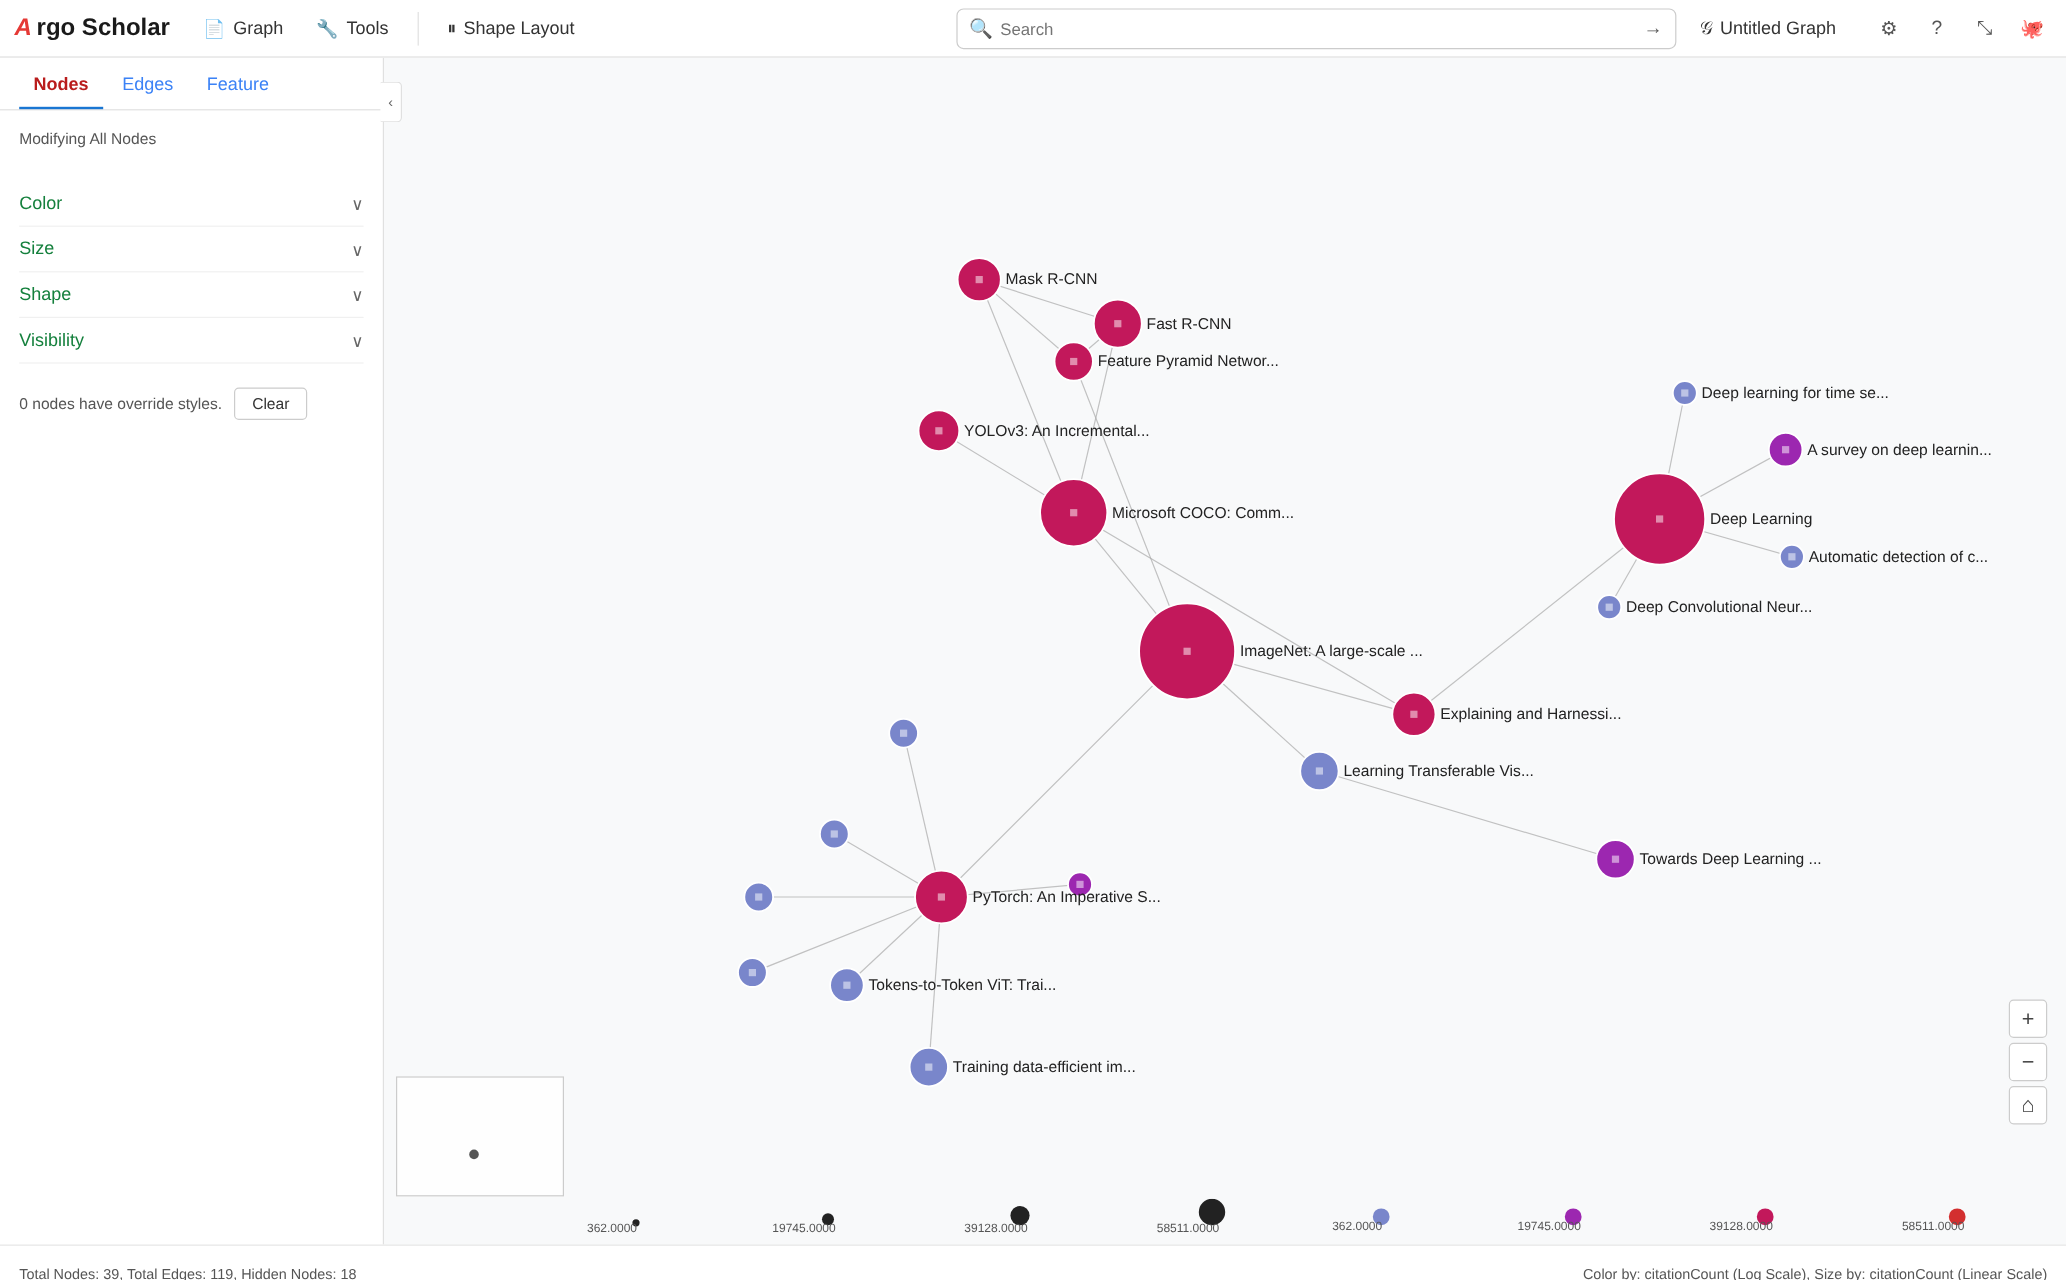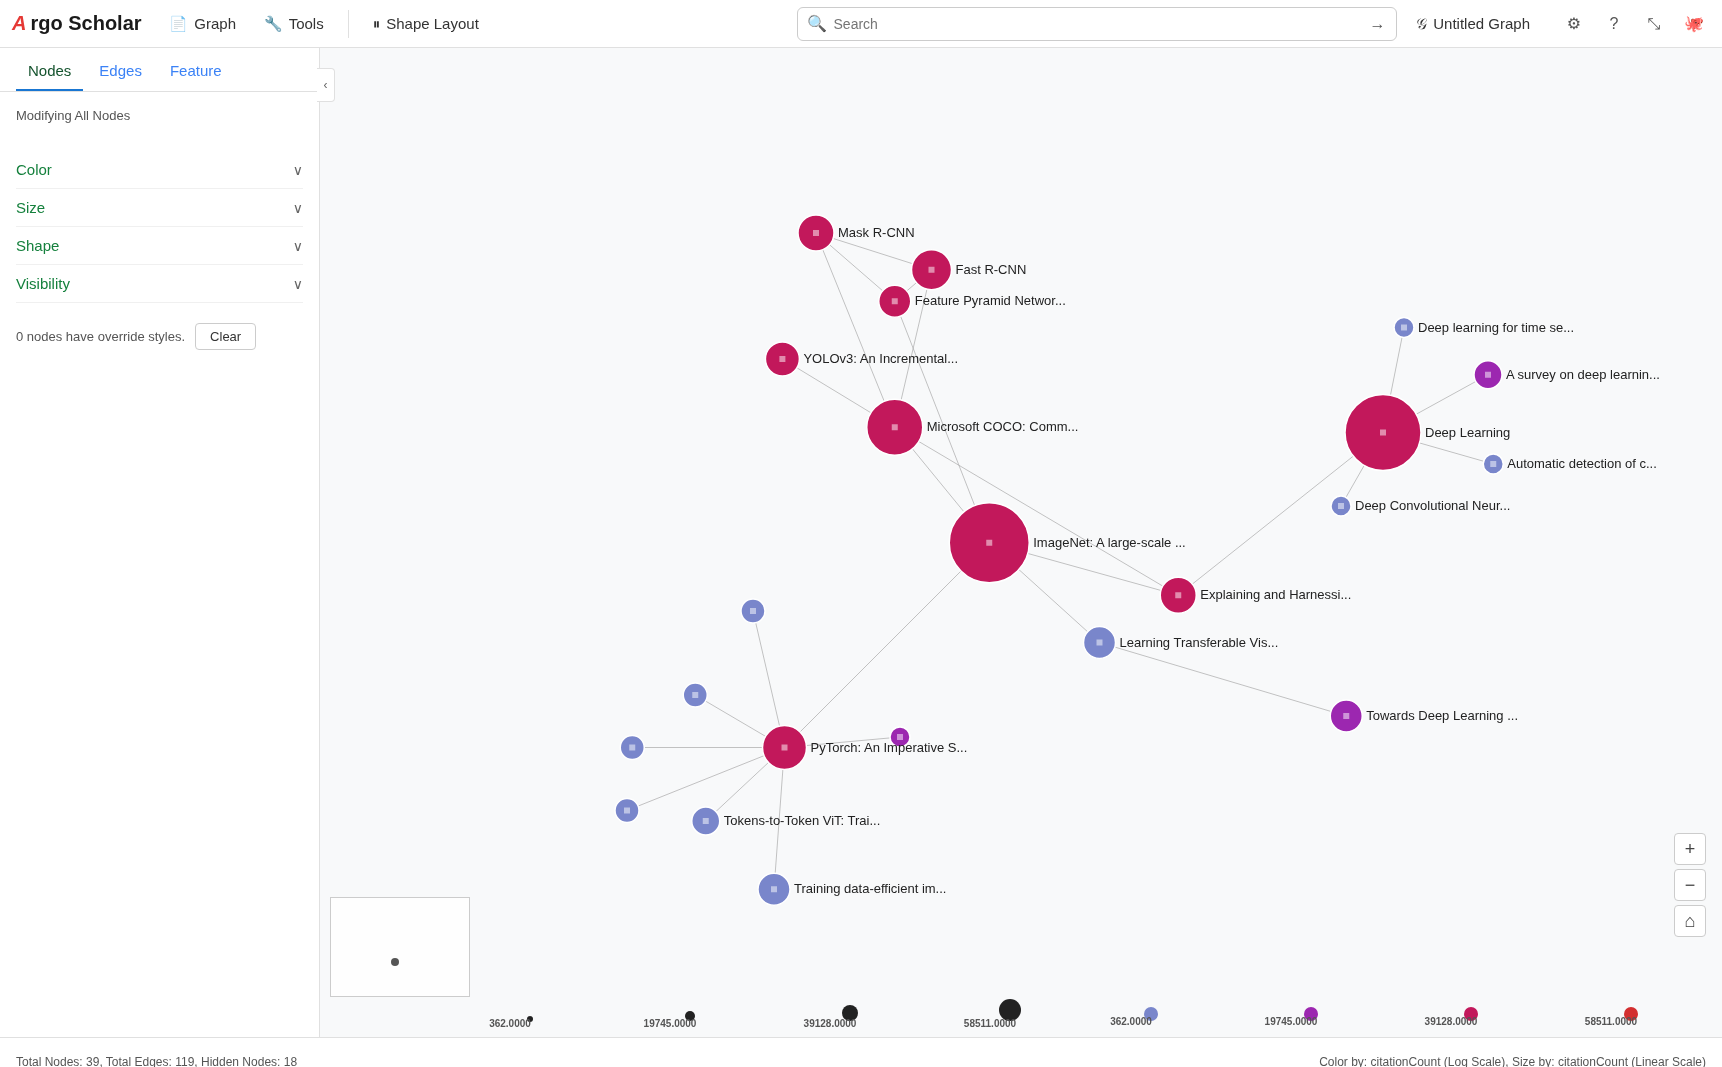--- a/index.html
+++ b/index.html
@@ -153,22 +153,23 @@
     }
     .tab {
       padding: 14px 12px 10px;
       font-size: 15px;
       cursor: pointer;
       color: #3b82f6;
       border-bottom: 2px solid transparent;
       margin-right: 4px;
     }
     .tab.active {
-      color: #14532d;
+      color: #b91c1c;
       border-bottom-color: #1976d2;
+      font-weight: bold;
     }
     .sidebar-content {
       padding: 16px;
       flex: 1;
       overflow-y: auto;
     }
     .modifying-label {
       font-size: 13px;
       color: #555;
       margin-bottom: 28px;
@@ -466,21 +467,21 @@
     <div class="minimap">
       <div class="minimap-dot"></div>
     </div>
 
     <div class="zoom-controls">
       <div class="zoom-btn">+</div>
       <div class="zoom-btn">−</div>
       <div class="zoom-btn">⌂</div>
     </div>
 
-    <div style="position:absolute;bottom:8px;left:160px;right:0;display:flex;flex-direction:column;gap:2px;font-weight:bold;">
+    <div style="position:absolute;bottom:8px;left:160px;right:0;display:flex;flex-direction:column;gap:2px;">
 
       <div style="display:flex;align-items:center;gap:0;left:0;">
         <svg width="700" height="30">
 
           <circle cx="50" cy="20" r="3" fill="#222"></circle>
           <circle cx="210" cy="17" r="5" fill="#222"></circle>
           <circle cx="370" cy="14" r="8" fill="#222"></circle>
           <circle cx="530" cy="11" r="11" fill="#222"></circle>
           <circle cx="690" cy="8" r="14" fill="#222"></circle>
           <text x="30" y="28" font-size="10" fill="#555" text-anchor="middle">362.0000</text>

